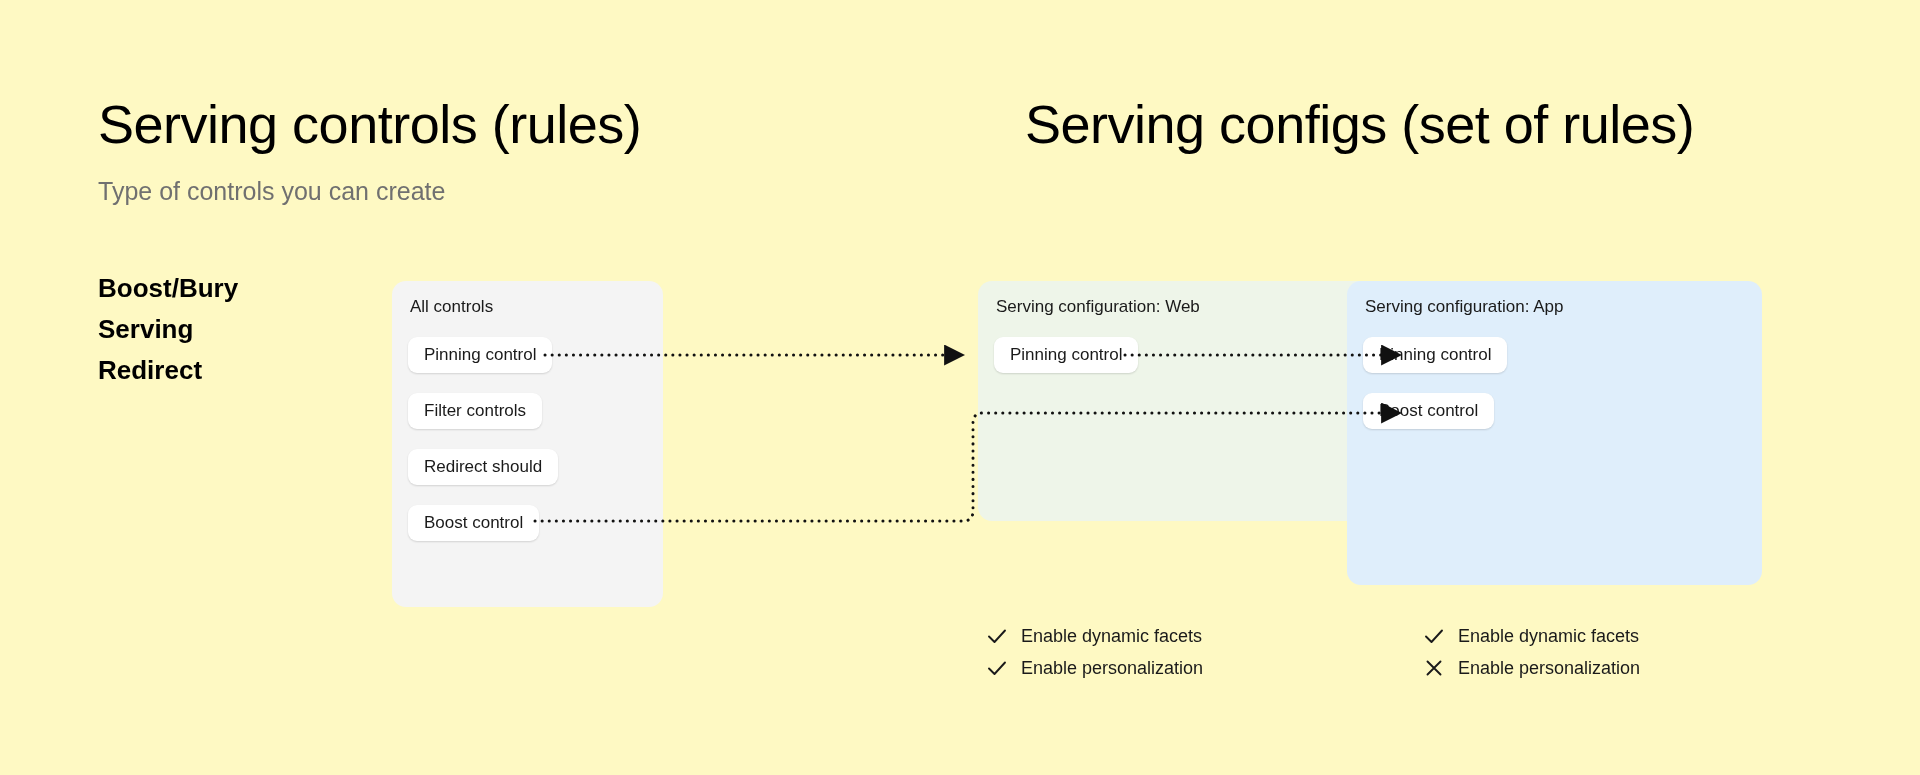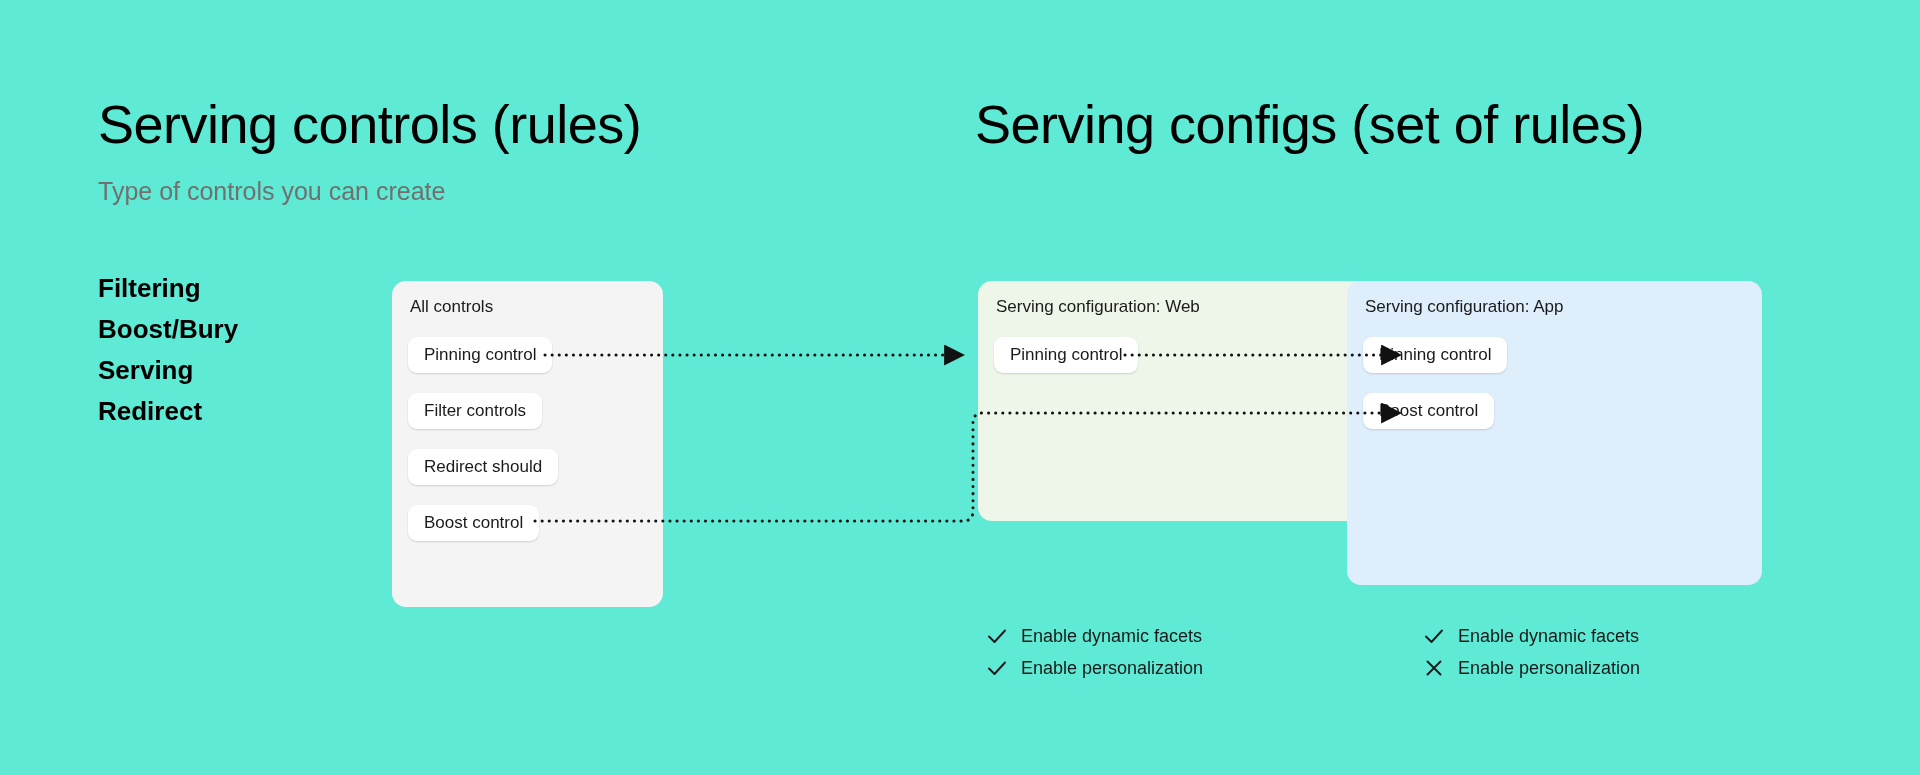--- a/index.html
+++ b/index.html
@@ -7,21 +7,21 @@
     width: 1920px;
     height: 775px;
     background: #ffffff;
     font-family: "Liberation Sans", sans-serif;
     overflow: hidden;
   }
   #stage {
     position: relative;
     width: 1920px;
     height: 775px;
-    background: #5eead4;
+    background: #fef9c3;
   }
 
   
   .col-title {
     position: absolute;
     font-size: 54px;
     font-weight: 400;
     color: #000000;
     letter-spacing: -0.5px;
     white-space: nowrap;
@@ -30,21 +30,21 @@
   .col-sub {
     position: absolute;
     font-size: 25px;
     font-weight: 400;
     color: #707070;
     white-space: nowrap;
     line-height: 1.2;
   }
   #left-title  { left: 98px;  top: 95px; }
   #left-sub    { left: 98px;  top: 176px; }
-  #right-title { left: 975px; top: 95px; }
+  #right-title { left: 1025px; top: 95px; }
   #right-sub   { left: 975px; top: 176px; }
 
   
   #control-types {
     position: absolute;
     left: 98px;
     top: 268px;
     width: 260px;
   }
   .control-type {
@@ -145,21 +145,20 @@
 <body>
 
 <div id="stage">
 
   <div class="col-title" id="left-title">Serving controls (rules)</div>
   <div class="col-sub" id="left-sub">Type of controls you can create</div>
 
   <div class="col-title" id="right-title">Serving configs (set of rules)</div>
 
   <div id="control-types">
-    <div class="control-type">Filtering</div>
     <div class="control-type">Boost/Bury</div>
     <div class="control-type">Serving</div>
     <div class="control-type">Redirect</div>
   </div>
 
   <div class="panel" id="panel-all">
     <div class="panel-title">All controls</div>
     <div class="chip chip-r0">Pinning control</div>
     <div class="chip chip-r1">Filter controls</div>
     <div class="chip chip-r2">Redirect should</div>

